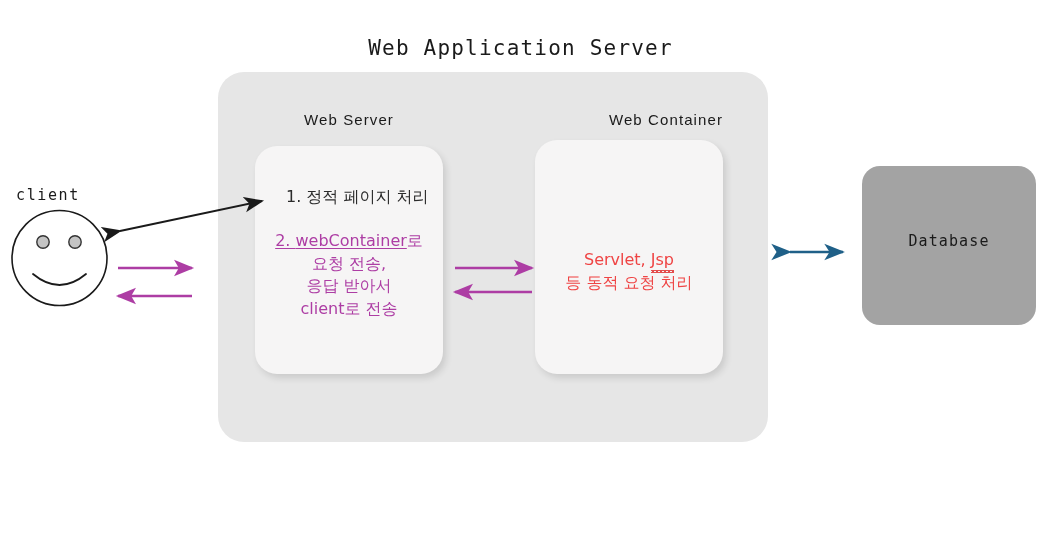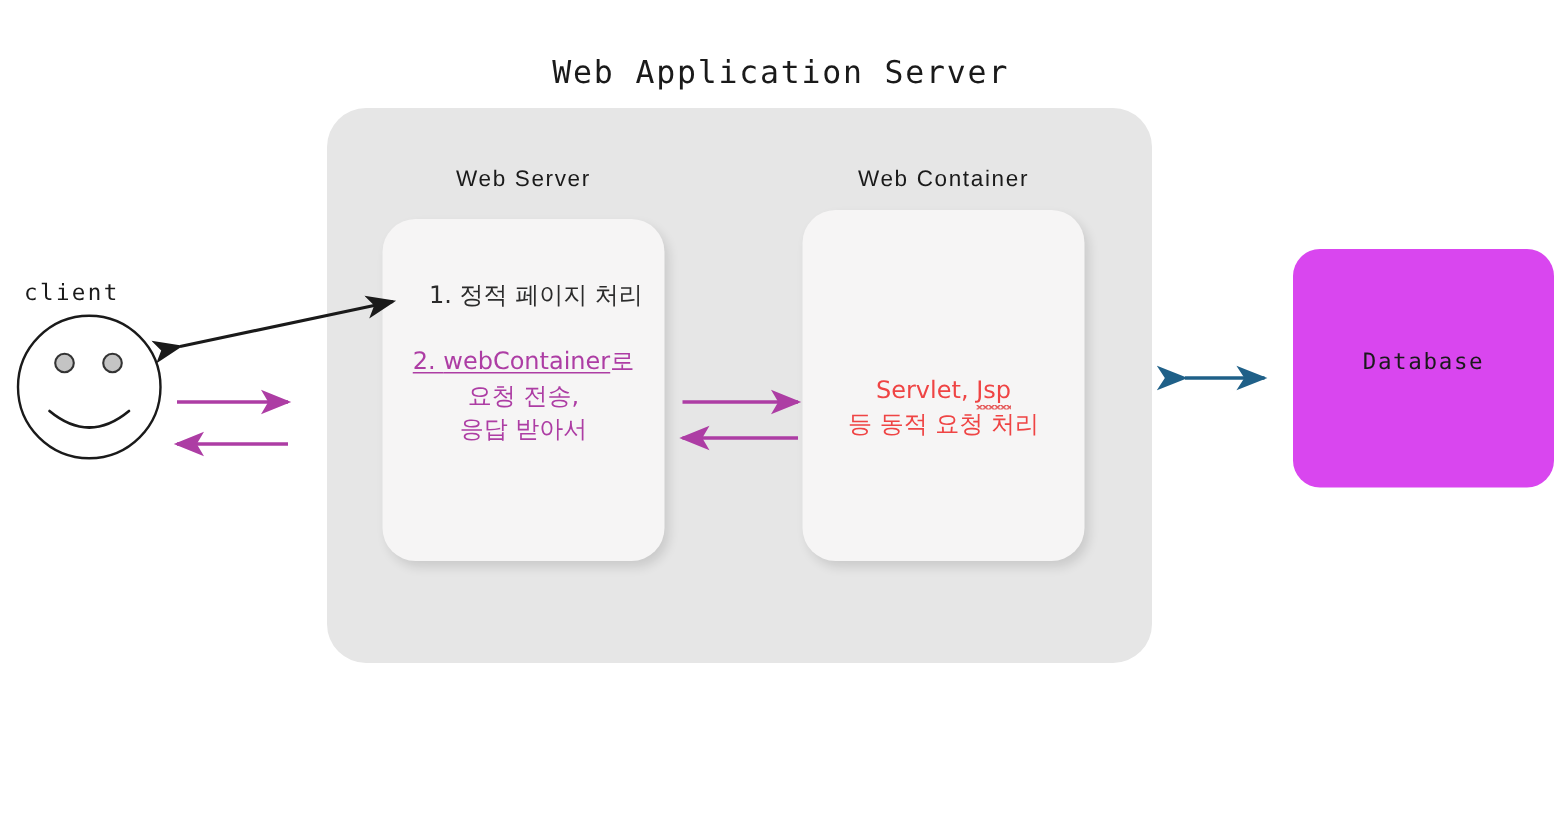--- a/index.html
+++ b/index.html
@@ -51,21 +51,21 @@
   .section-label {
     position: absolute;
     font-family: Liberation Sans, sans-serif;
     font-size: 15px;
     letter-spacing: 1.1px;
     color: #1a1a1a;
     white-space: nowrap;
     text-align: center;
   }
   .label-web-server   { left: 255px; top: 111px; width: 188px; }
-  .label-web-container{ left: 535px; top: 111px; width: 188px; }
+  .label-web-container{ left: 535px; top: 111px; width: 188px; text-align: right; }
 
   
   .inner-box {
     position: absolute;
     background: #f6f5f5;
     border-radius: 22px;
     box-shadow: 3px 4px 7px rgba(0,0,0,0.12);
   }
   .box-web-server {
     left: 255px; top: 146px;
@@ -74,21 +74,21 @@
   .box-web-container {
     left: 535px; top: 140px;
     width: 188px; height: 234px;
   }
 
   
   .db-box {
     position: absolute;
     left: 862px; top: 166px;
     width: 174px; height: 159px;
-    background: #d946ef;
+    background: #a3a3a3;
     border-radius: 18px;
   }
   .db-label {
     position: absolute;
     left: 0; top: 66px;
     width: 174px;
     text-align: center;
     font-family: "DejaVu Sans Mono", monospace;
     font-size: 15px;
     letter-spacing: 1.1px;
@@ -185,20 +185,21 @@
   <div class="inner-box box-web-server"></div>
 
   <div class="ws-static-line">1. 정적 페이지 처리</div>
 
   <div class="ws-dynamic-block">
     <div>
       <span class="underlined">2. </span><span class="underlined">webContainer</span><span>로</span>
     </div>
     <div>요청 전송,</div>
     <div>응답 받아서</div>
+    <div>client로 전송</div>
   </div>
 
   <div class="section-label label-web-container">Web Container</div>
   <div class="inner-box box-web-container"></div>
 
   <div class="wc-text-block">
     <div><span>Servlet, </span><span class="spell-wrap">Jsp</span></div>
     <div>등 동적 요청 처리</div>
   </div>
 

